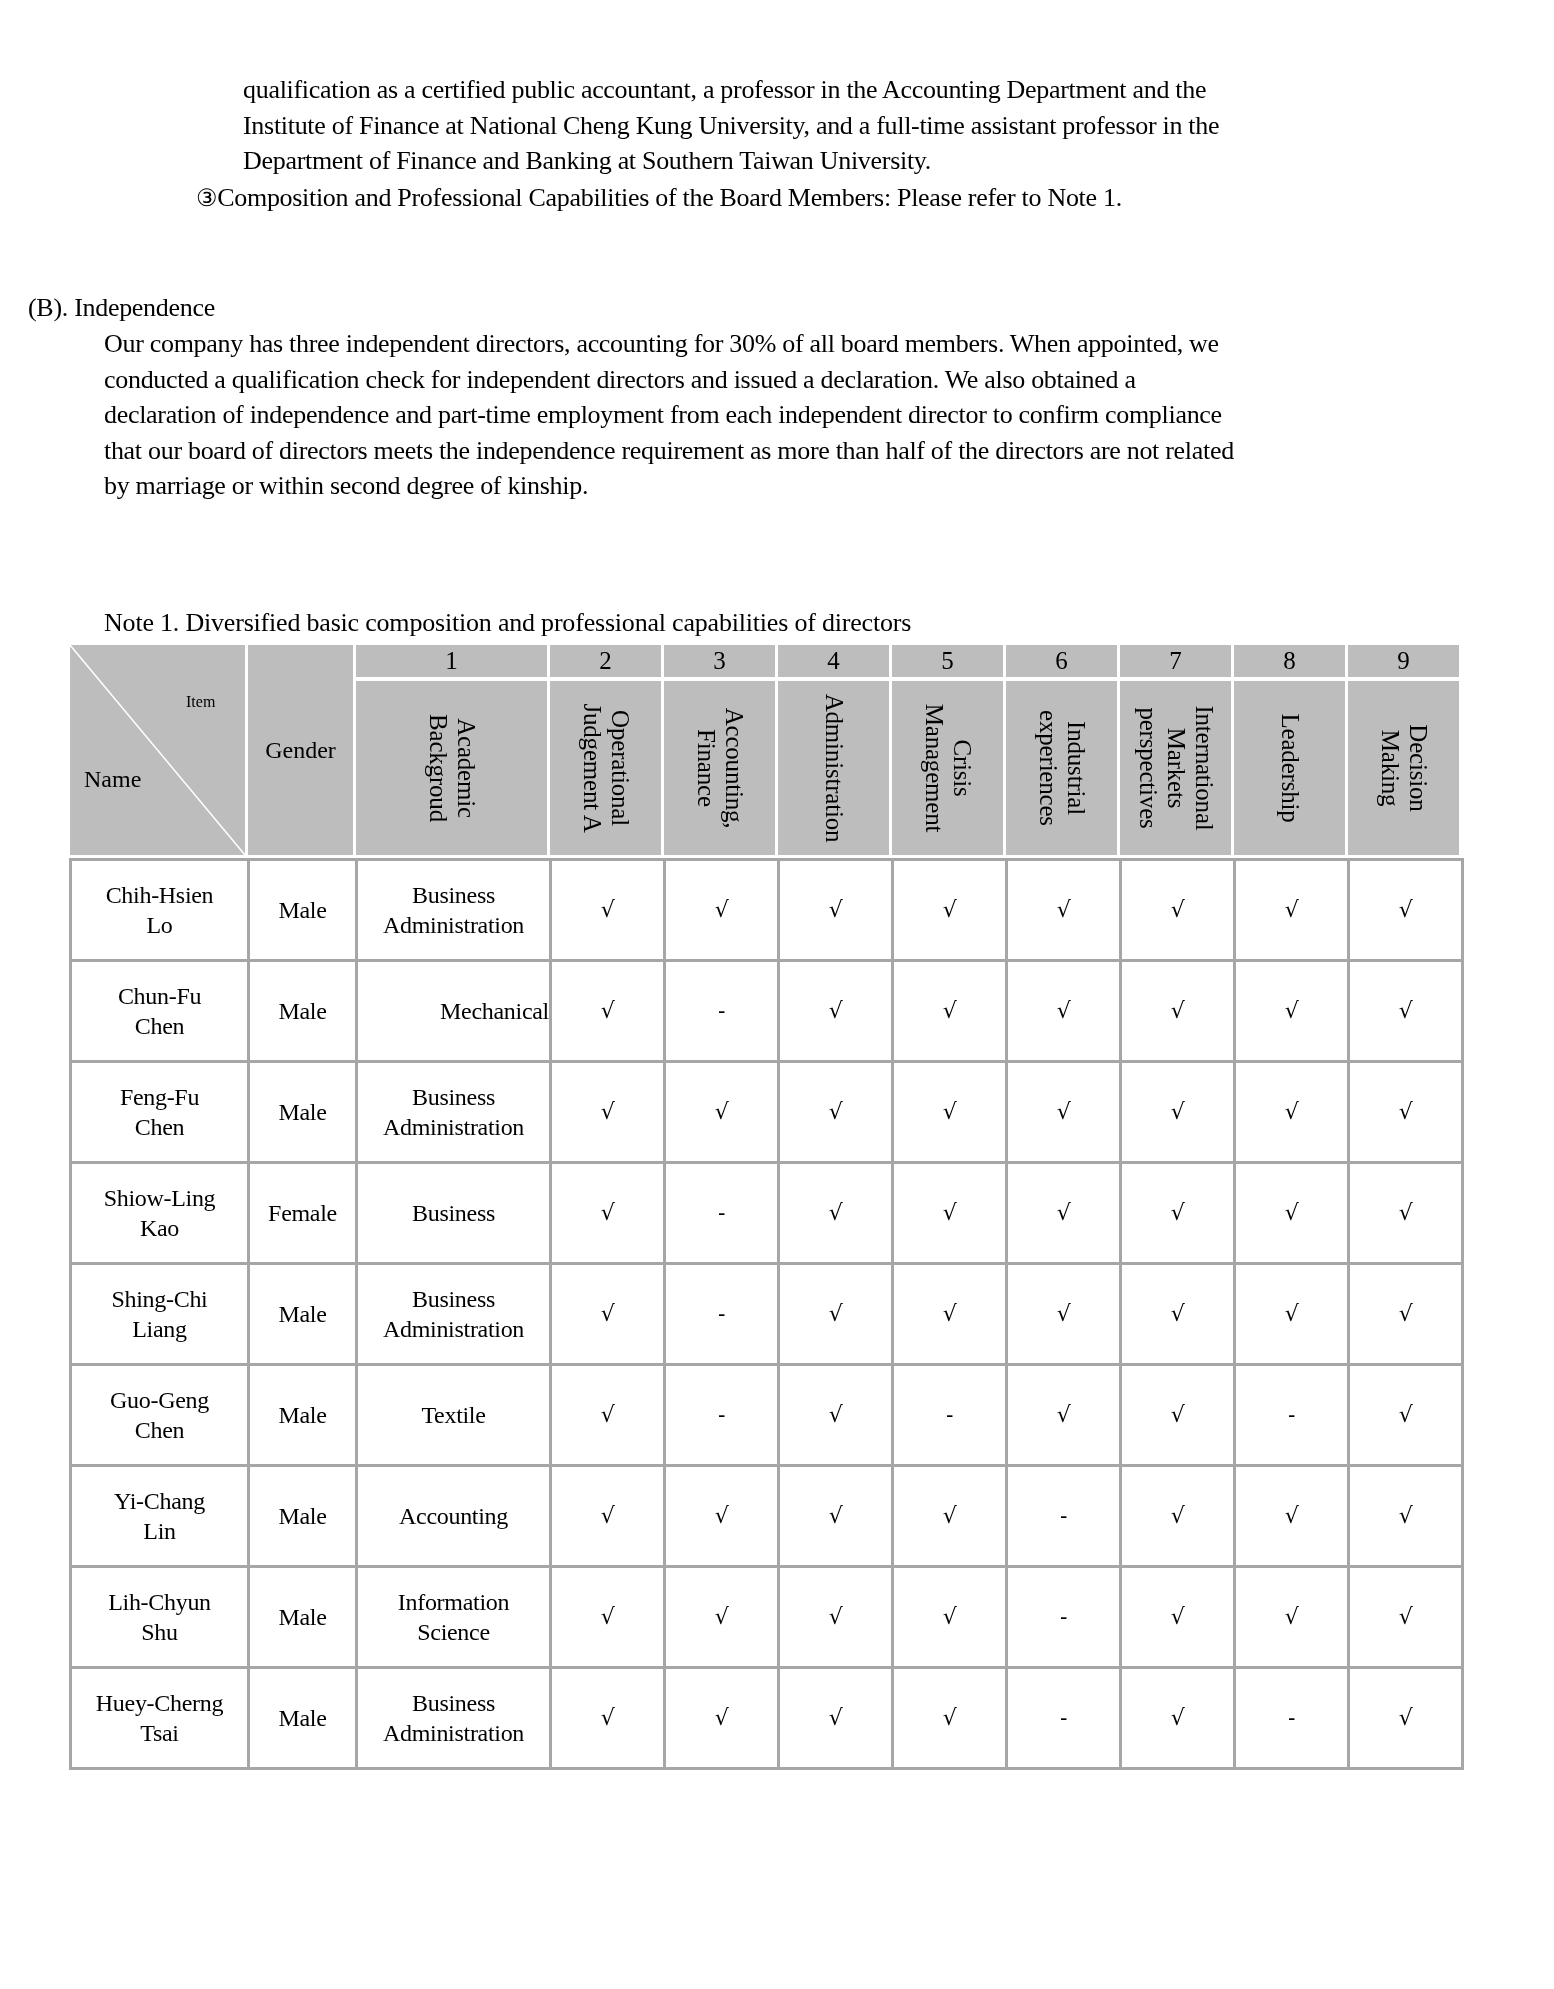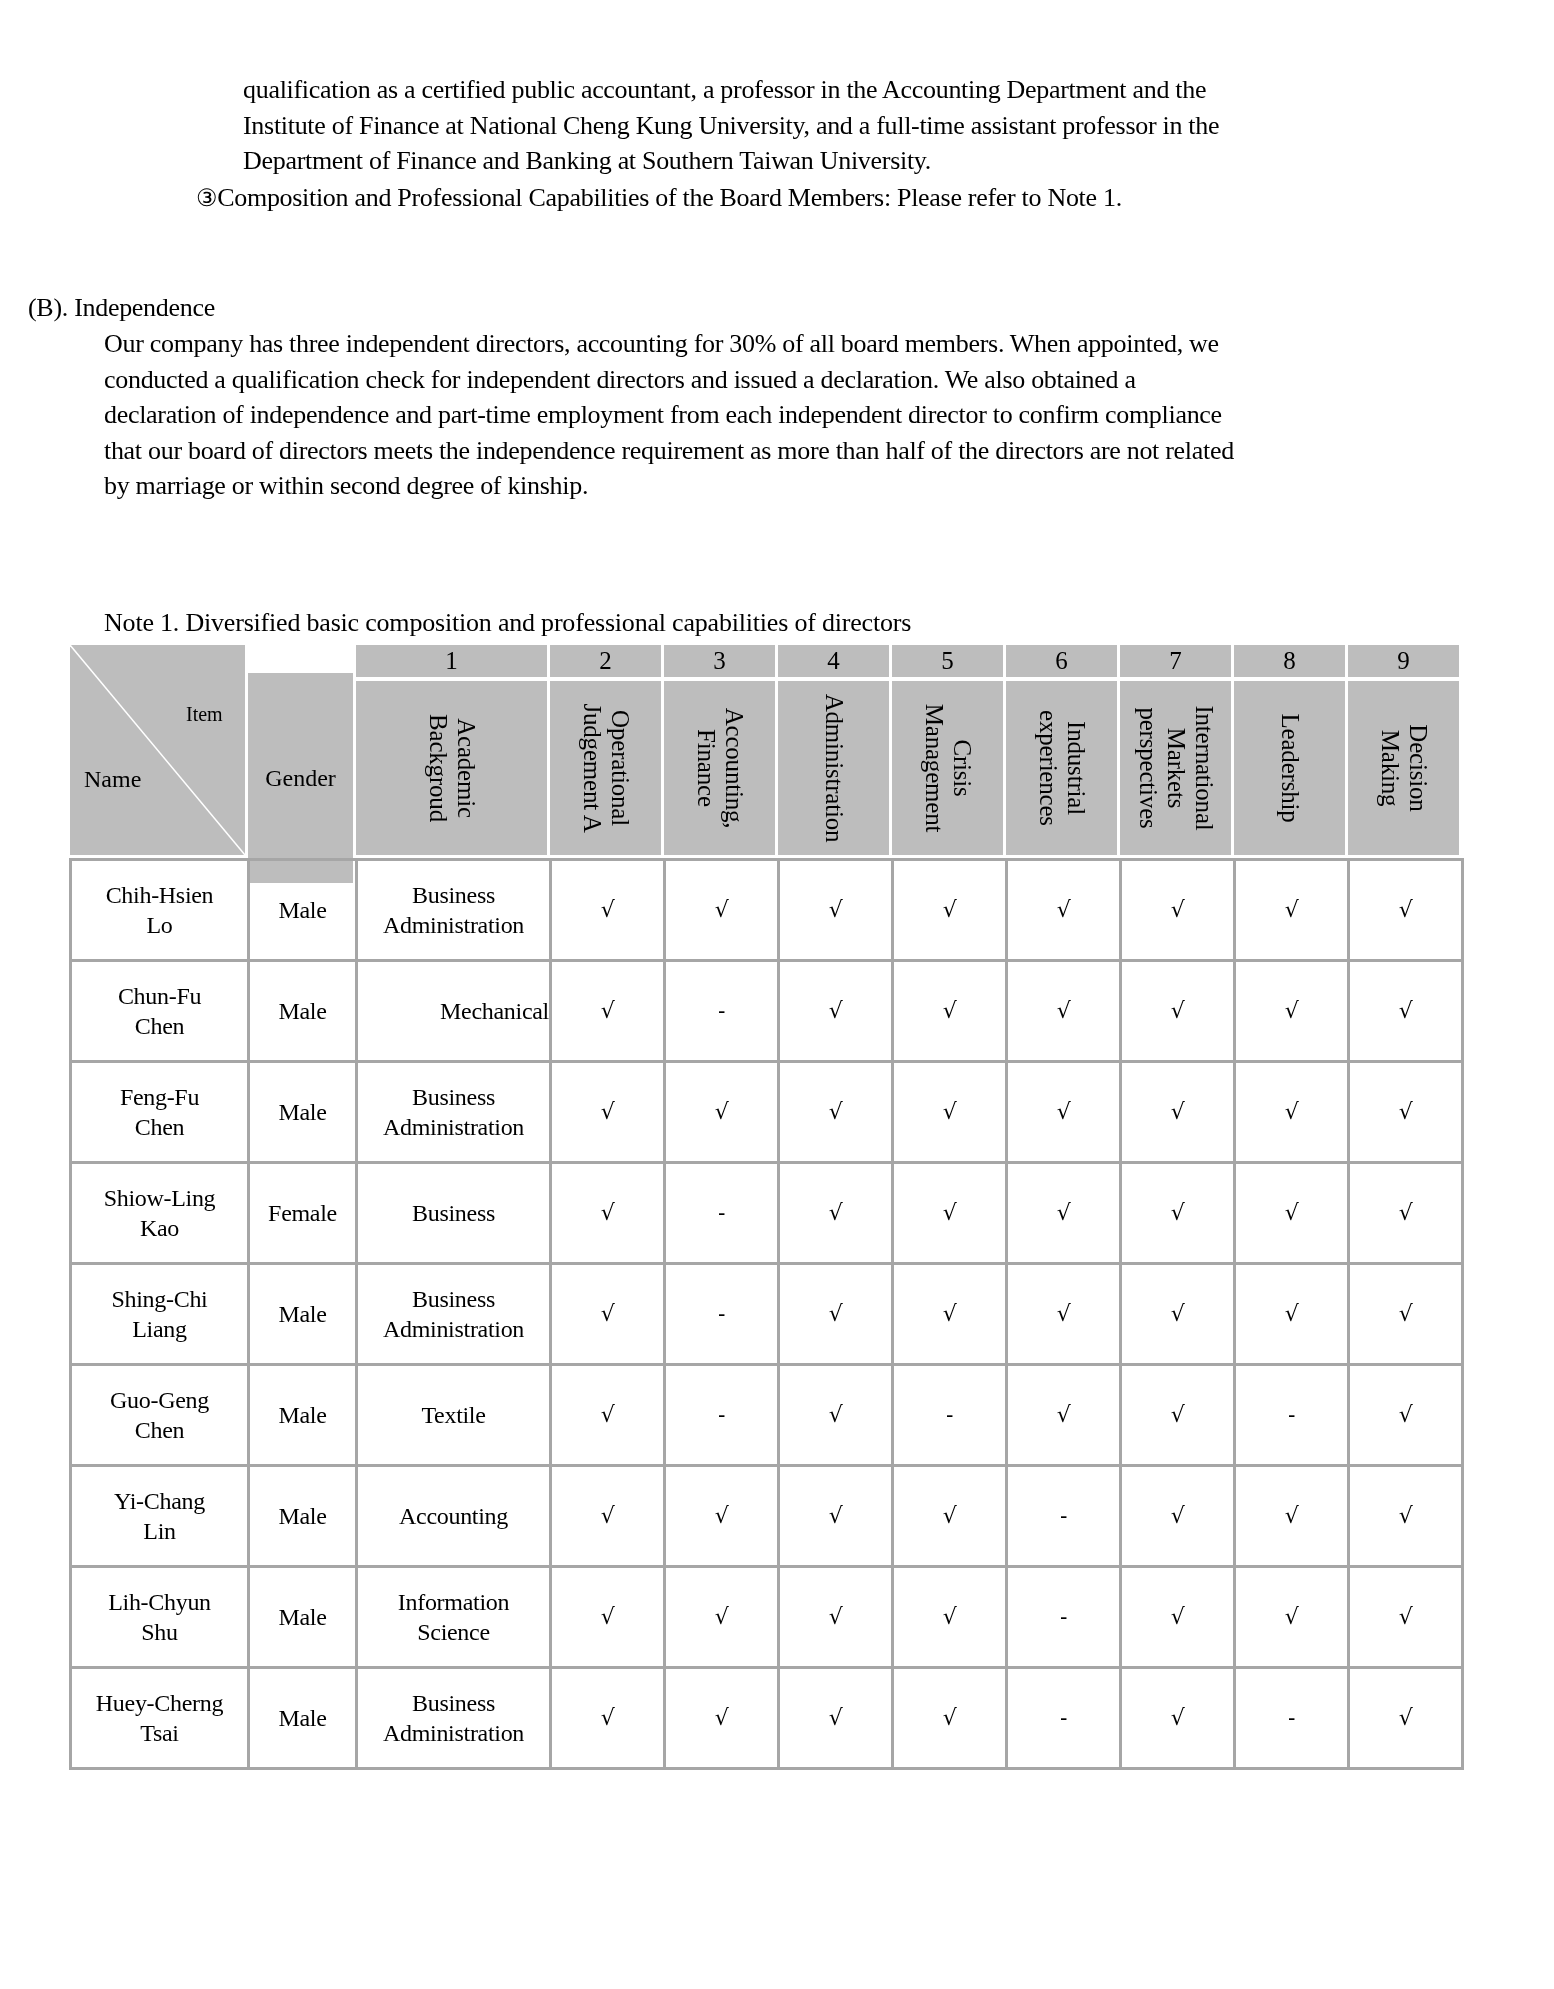--- a/index.html
+++ b/index.html
@@ -17,23 +17,23 @@
 
   
   .hdr { position: absolute; left: 70px; top: 645px; width: 1380px; height: 210px; }
   .hcell { position: absolute; background: #bdbdbd; box-sizing: border-box; font-size: 24px; }
   .hnum { display: flex; align-items: center; justify-content: center; font-size: 25px; }
   .vtext {
     position: absolute; left: 50%; top: 50%;
     transform: translate(-50%, -50%) rotate(90deg);
     text-align: center; line-height: 28px; font-size: 25px; white-space: pre; letter-spacing: -0.2px;
   }
-  .diag-item { position: absolute; left: 116px; top: 58px; font-size: 20px; }
+  .diag-item { position: absolute; left: 116px; top: 48px; font-size: 16px; }
   .diag-name { position: absolute; left: 14px; top: 121px; font-size: 24px; }
-  .gender-h { display: flex; align-items: center; justify-content: center; margin-top: 28px; }
+  .gender-h { display: flex; align-items: center; justify-content: center; }
 
   
   table.grid {
     position: absolute; left: 69px; top: 858px;
     border-collapse: collapse; table-layout: fixed;
   }
   table.grid td {
     border: 3px solid #a6a6a6; text-align: center; vertical-align: middle;
     height: 98px; padding: 0; font-size: 24px; line-height: 30px; letter-spacing: -0.3px;
   }

